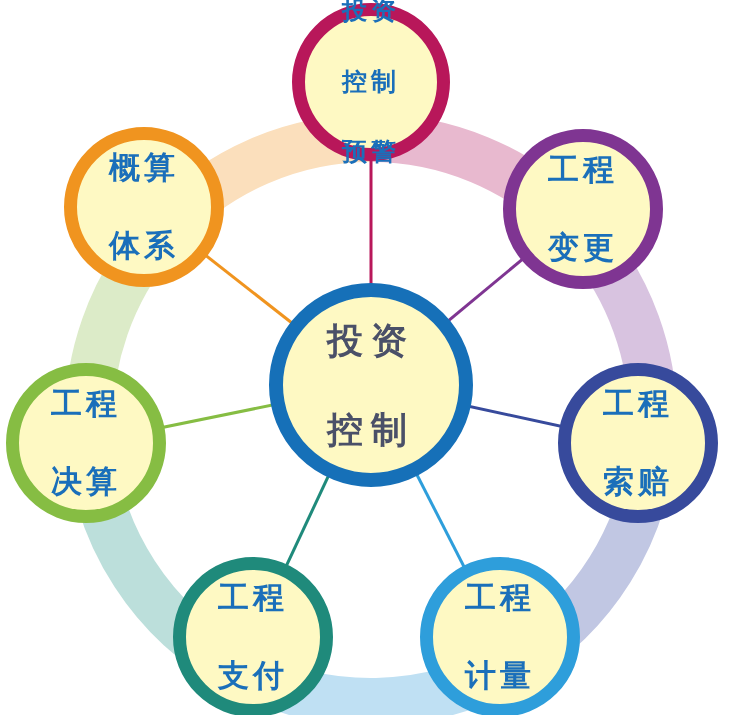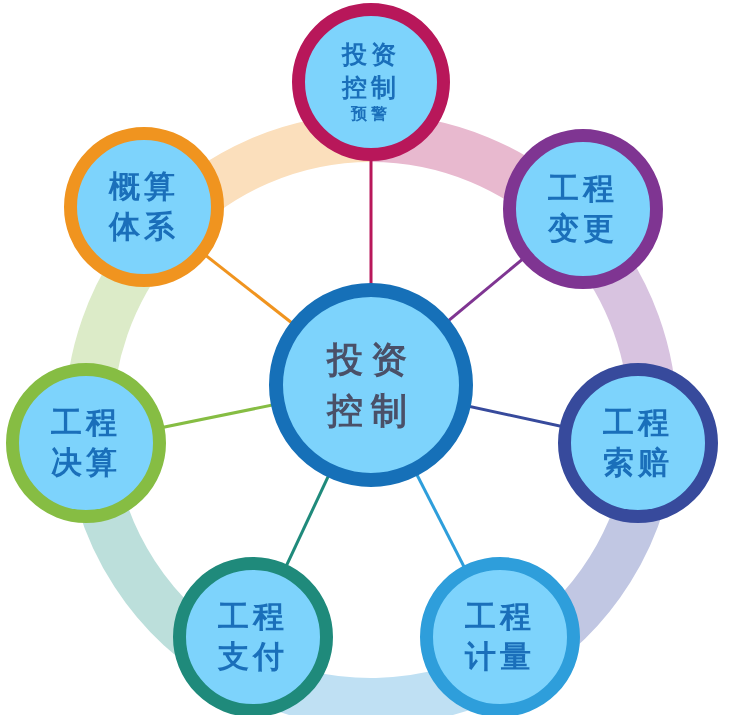--- a/index.html
+++ b/index.html
@@ -1,18 +1,18 @@
 <!DOCTYPE html>
 <html><head>
 <meta charset="utf-8">
 <style>
   html, body { margin:0; padding:0; background:#ffffff; }
   body { width:730px; height:715px; position:relative; overflow:hidden; font-family:"DejaVu Sans", sans-serif; }
   svg { position:absolute; left:0; top:0; }
-  .node { position:absolute; border-radius:50%; background:#7dd3fc; box-sizing:border-box; display:flex; align-items:center; justify-content:center; flex-direction:column; text-align:center; }
+  .node { position:absolute; border-radius:50%; background:#fef9c3; box-sizing:border-box; display:flex; align-items:center; justify-content:center; flex-direction:column; text-align:center;gap:38px; }
   .node span { display:block; font-weight:bold; line-height:1.28; letter-spacing:4px; }
   .node.center span { color:#4a5068; font-size:36px; letter-spacing:8px; line-height:1.42; }
   .node.sat span { color:#1a6fba; font-size:31px; }
 </style>
 </head>
 <body>
 
 <svg id="canvas" width="730" height="715" viewBox="0 0 730 715">
     <path d="M 165.35528208786872 227.03821623222916 A 282 282 0 0 1 371 138" fill="none" stroke="#fbdfbc" stroke-width="48"></path>
     <path d="M 371 138 A 282 282 0 0 1 570.8749582846981 221.06784812230524" fill="none" stroke="#e8b9cf" stroke-width="48"></path>
@@ -31,21 +31,21 @@
   </svg>
 
 <div id="nodes">
     <div class="node center" style="width: 204px; height: 204px; left: 269px; top: 283px; border: 14px solid rgb(22, 112, 184);">
       <span>投资</span>
       <span>控制</span>
     </div>
     <div class="node sat" style="width: 158px; height: 158px; left: 292px; top: 3px; border: 13px solid rgb(184, 23, 90);">
       <span style="font-size: 25px; line-height: 1.3;">投资</span>
       <span style="font-size: 25px; line-height: 1.3;">控制</span>
-      <span style="font-size: 16px; line-height: 1.3;">预警</span>
+      <span style="font-size: 25px; line-height: 1.3;">预警</span>
     </div>
     <div class="node sat" style="width: 160px; height: 160px; left: 503px; top: 129px; border: 13px solid rgb(127, 53, 146);">
       <span>工程</span>
       <span>变更</span>
     </div>
     <div class="node sat" style="width: 160px; height: 160px; left: 558px; top: 363px; border: 13px solid rgb(55, 74, 156);">
       <span>工程</span>
       <span>索赔</span>
     </div>
     <div class="node sat" style="width: 160px; height: 160px; left: 420px; top: 557px; border: 13px solid rgb(46, 158, 219);">

